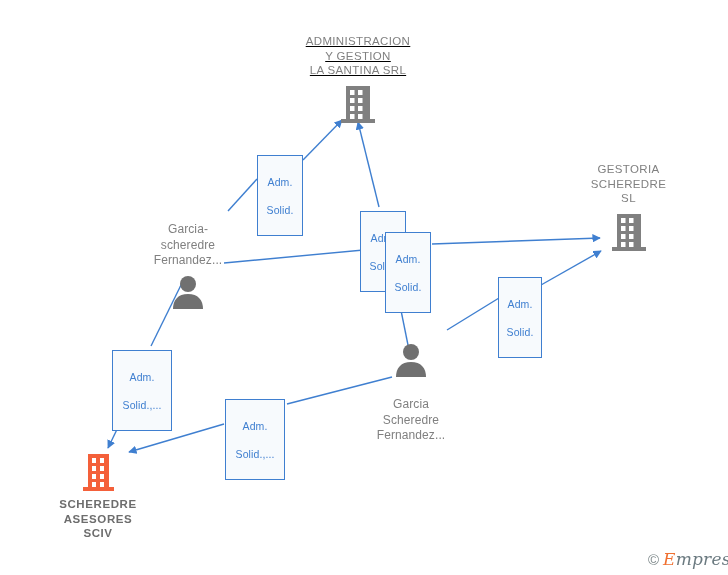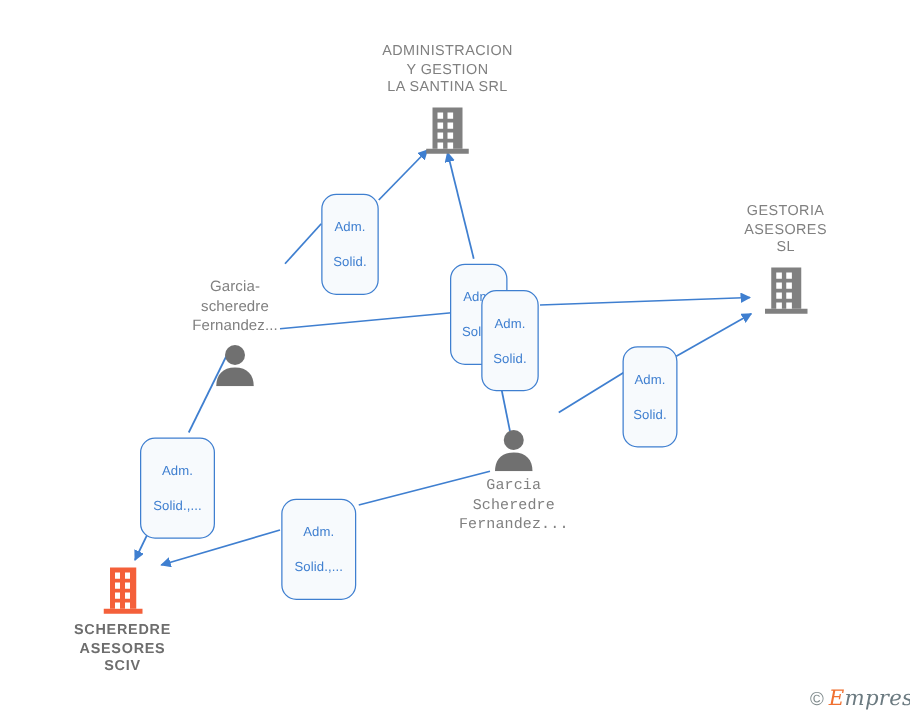--- a/index.html
+++ b/index.html
@@ -51,21 +51,21 @@
     margin-top: 32px;
   }
   .icon-wrap {
     display: block;
     line-height: 0;
   }
   .edge-label {
     position: absolute;
     box-sizing: border-box;
     border: 1px solid #3f7fd0;
-    border-radius: 12px;
+    border-radius: 0;
     background: #f7fafd;
     color: #3f7fd0;
     font-size: 10.5px;
     line-height: 14px;
     text-align: center;
     padding: 5px 4px 4px 4px;
     white-space: pre-line;
     letter-spacing: .1px;
   }
   .edge-label span {
@@ -128,21 +128,21 @@
       <path d="M 182 283 L 151 346" stroke="#3f7fd0" stroke-width="1.4" fill="none"></path>
       <path d="M 137 388 L 108 448" stroke="#3f7fd0" stroke-width="1.4" fill="none" marker-end="url(#arrow)"></path>
     </g>
 
     <g>
       <path d="M 392 377 L 287 404" stroke="#3f7fd0" stroke-width="1.4" fill="none"></path>
       <path d="M 224 424 L 129 452" stroke="#3f7fd0" stroke-width="1.4" fill="none" marker-end="url(#arrow)"></path>
     </g>
   </svg>
 
-  <div class="node" style="left:278px; top:34px; width:160px;">
+  <div class="node" style="left:278px; top:34px; width:160px;text-decoration:underline;">
     <div class="node-label company">ADMINISTRACION
 Y GESTION
 LA SANTINA SRL</div>
     <span class="icon-wrap">
       <svg width="38" height="40" viewBox="0 0 38 40" xmlns="http://www.w3.org/2000/svg" style="margin-top:6px;">
         <rect x="7" y="2" width="24" height="33" fill="#808080"></rect>
         <rect x="2" y="35" width="34" height="4" fill="#808080"></rect>
         <rect x="11" y="6" width="4.5" height="5" fill="#ffffff"></rect>
         <rect x="19" y="6" width="4.5" height="5" fill="#ffffff"></rect>
         <rect x="11" y="14" width="4.5" height="5" fill="#ffffff"></rect>
@@ -150,21 +150,21 @@
         <rect x="11" y="22" width="4.5" height="5" fill="#ffffff"></rect>
         <rect x="19" y="22" width="4.5" height="5" fill="#ffffff"></rect>
         <rect x="11" y="30" width="4.5" height="5" fill="#ffffff"></rect>
         <rect x="19" y="30" width="4.5" height="5" fill="#ffffff"></rect>
       </svg>
     </span>
   </div>
 
   <div class="node" style="left:556px; top:162px; width:145px;">
     <div class="node-label company">GESTORIA
-ASESORES
+SCHEREDRE
 SL</div>
     <span class="icon-wrap">
       <svg width="38" height="40" viewBox="0 0 38 40" xmlns="http://www.w3.org/2000/svg" style="margin-top:6px;">
         <rect x="7" y="2" width="24" height="33" fill="#808080"></rect>
         <rect x="2" y="35" width="34" height="4" fill="#808080"></rect>
         <rect x="11" y="6" width="4.5" height="5" fill="#ffffff"></rect>
         <rect x="19" y="6" width="4.5" height="5" fill="#ffffff"></rect>
         <rect x="11" y="14" width="4.5" height="5" fill="#ffffff"></rect>
         <rect x="19" y="14" width="4.5" height="5" fill="#ffffff"></rect>
         <rect x="11" y="22" width="4.5" height="5" fill="#ffffff"></rect>
@@ -207,21 +207,21 @@
     </span>
   </div>
 
   <div class="node" style="left:351px; top:343px; width:120px;">
     <span class="icon-wrap">
       <svg width="36" height="34" viewBox="0 0 36 34" xmlns="http://www.w3.org/2000/svg">
         <circle cx="18" cy="9" r="8" fill="#707070"></circle>
         <path d="M 18 19 C 8 19 3 25 3 34 L 33 34 C 33 25 28 19 18 19 Z" fill="#707070"></path>
       </svg>
     </span>
-    <div class="node-label person" style="margin-top:4px;font-family:Liberation Mono, monospace;">Garcia
+    <div class="node-label person" style="margin-top:20px;">Garcia
 Scheredre
 Fernandez...</div>
   </div>
 
   <div class="edge-label" style="left:257px; top:155px; width:46px;">
     <span>Adm.</span>
     <span>Solid.</span>
   </div>
 
   <div class="edge-label" style="left:360px; top:211px; width:46px;">

